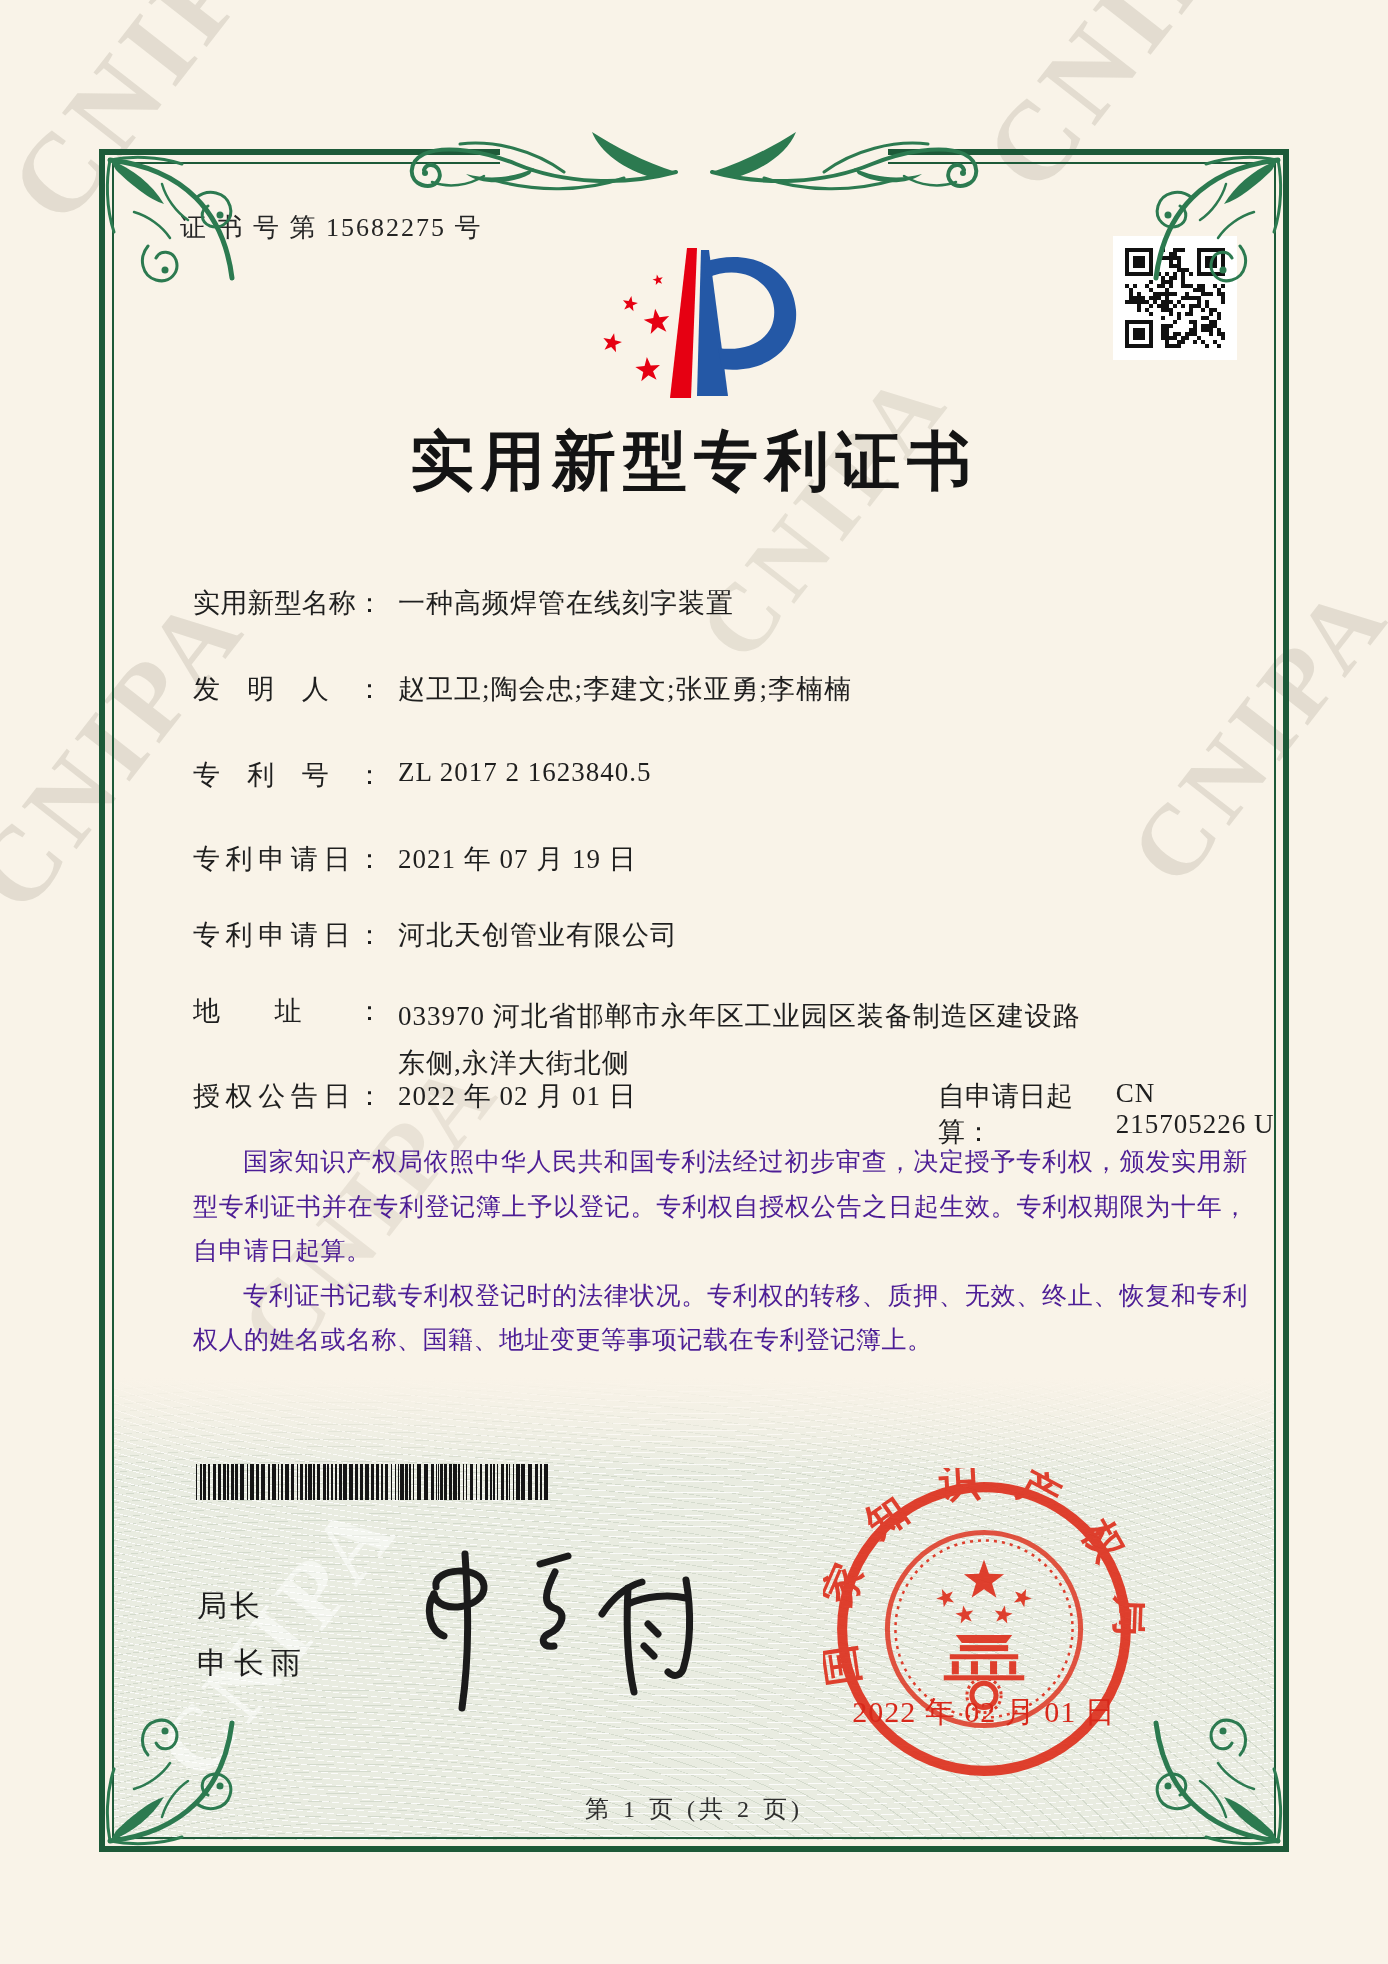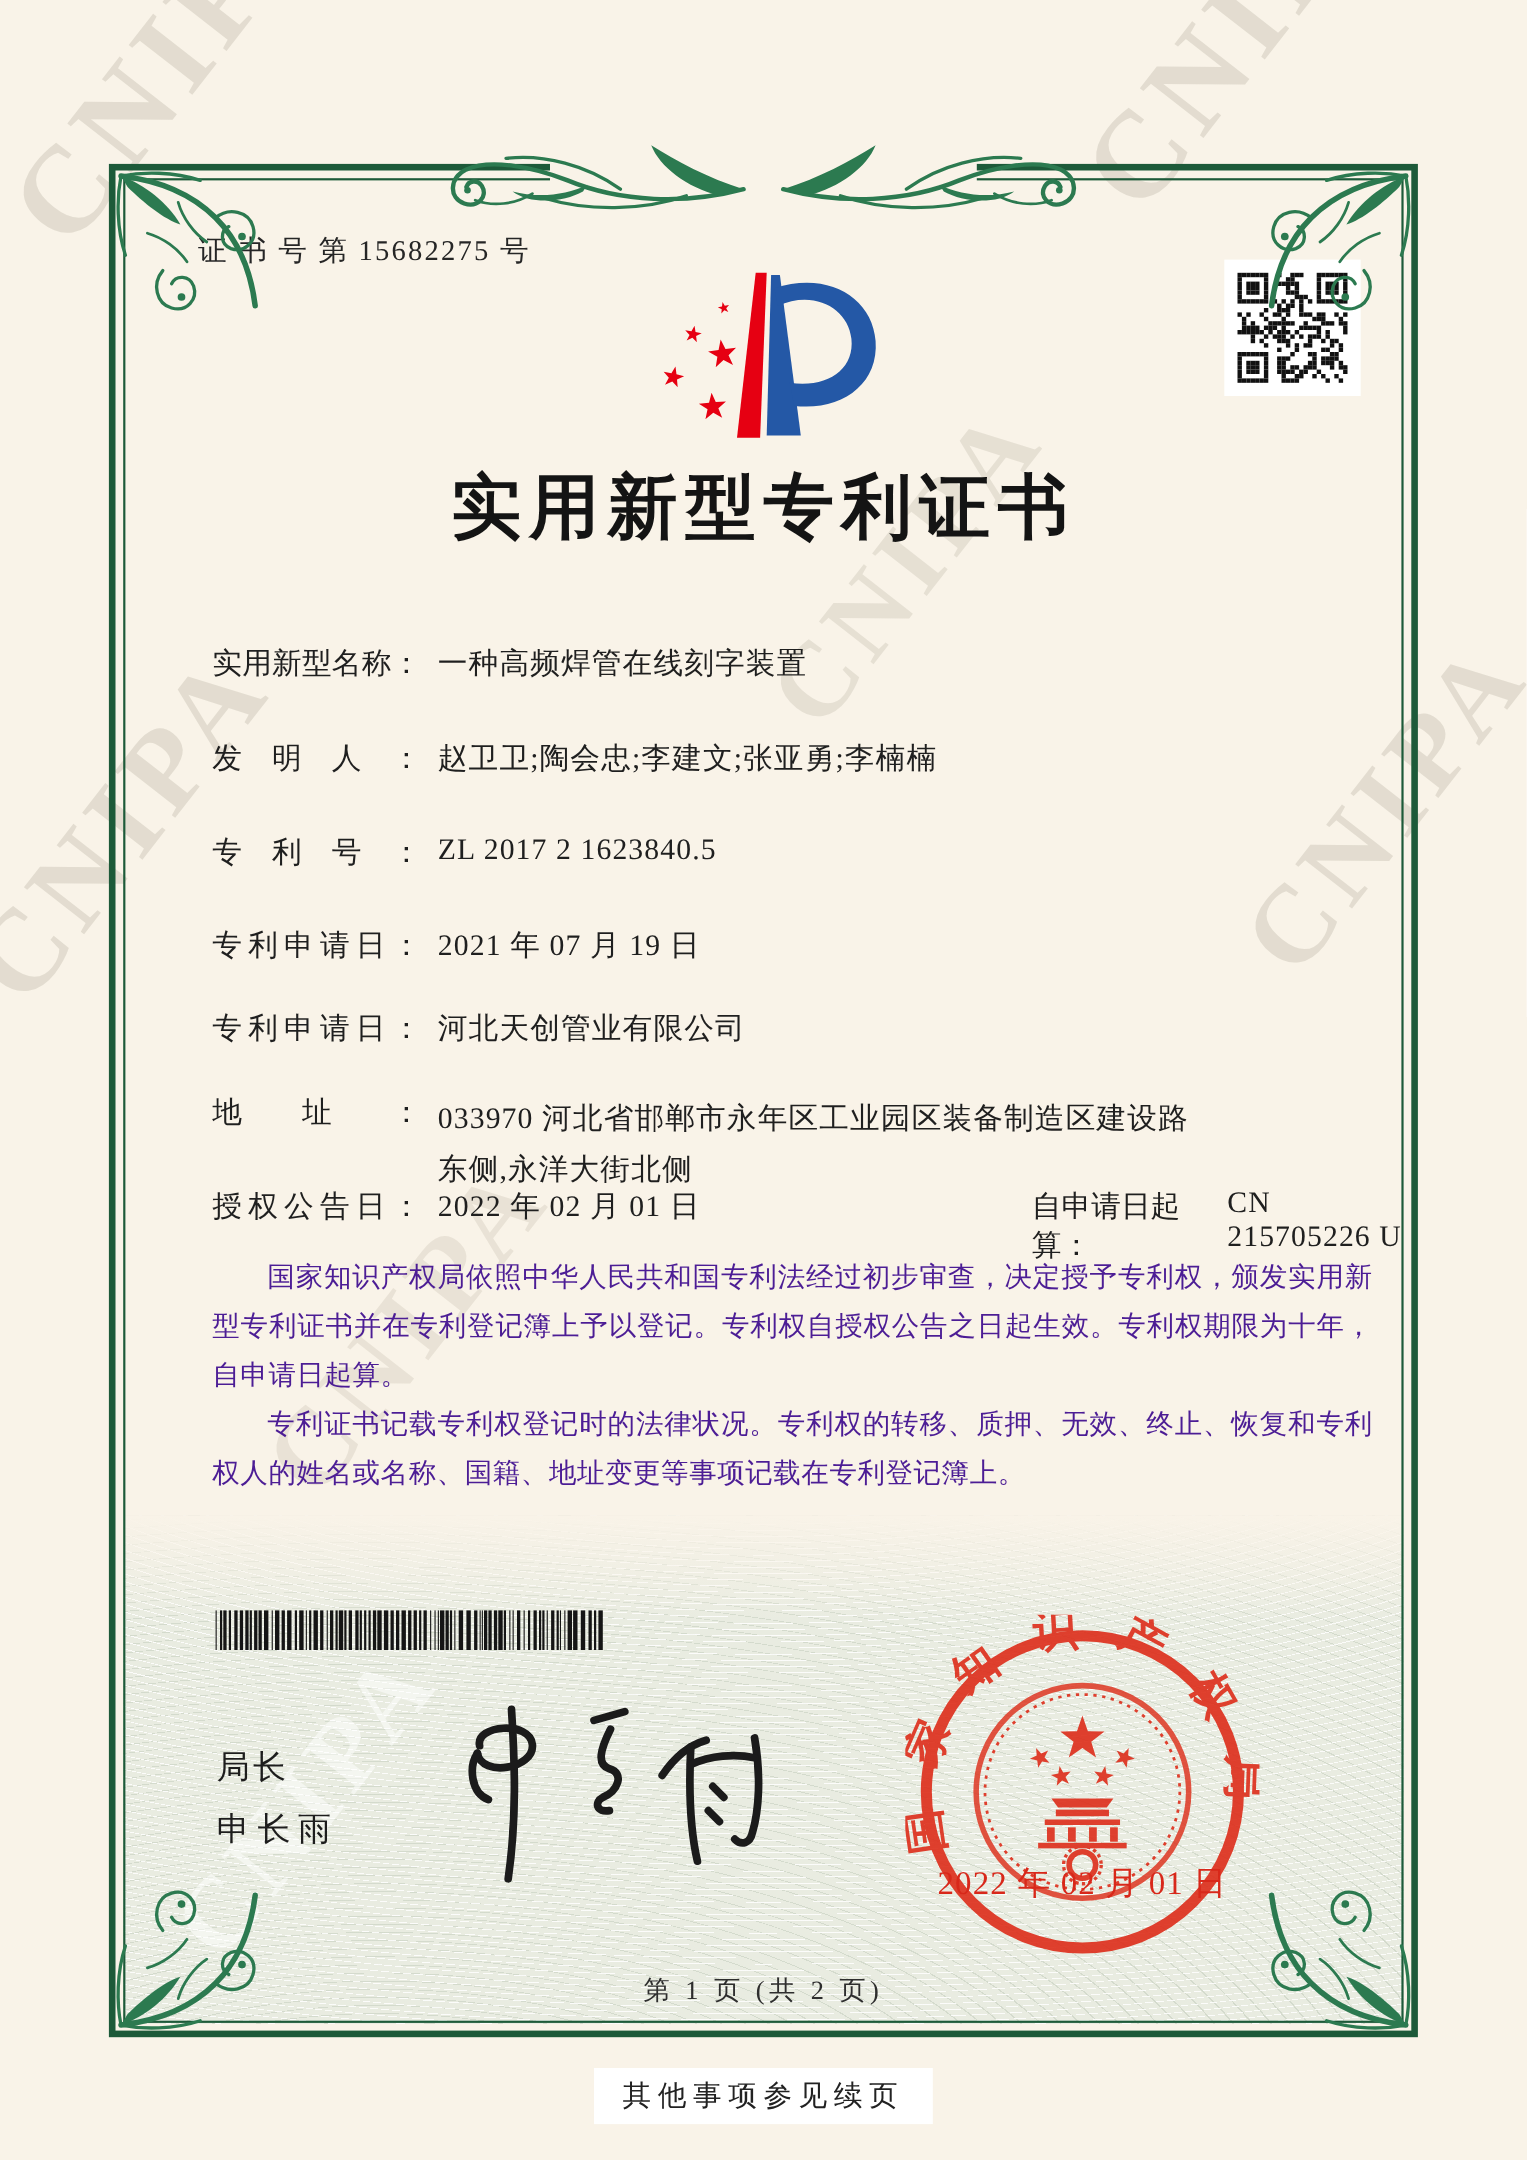--- a/index.html
+++ b/index.html
@@ -618,17 +618,14 @@
     <g fill="none" stroke="#dd2d1a">
       <circle cx="160" cy="160" r="96" stroke-width="5" opacity="0.9"></circle>
       <circle cx="160" cy="160" r="88" stroke-width="2.5" stroke-dasharray="3 5"></circle>
       <circle cx="160" cy="226" r="12" stroke-width="5"></circle>
       <circle cx="160" cy="226" r="17" stroke-width="3" stroke-dasharray="3 3"></circle>
     </g>
   </svg>
   <div class="seal-date">2022 年 02 月 01 日</div>
 
   <div class="pageinfo">第 1 页 (共 2 页)</div>
-  <div class="contnote">
-    <span>其他事项参见续页</span>
-  </div>
 
 </div>
 
 </body></html>

